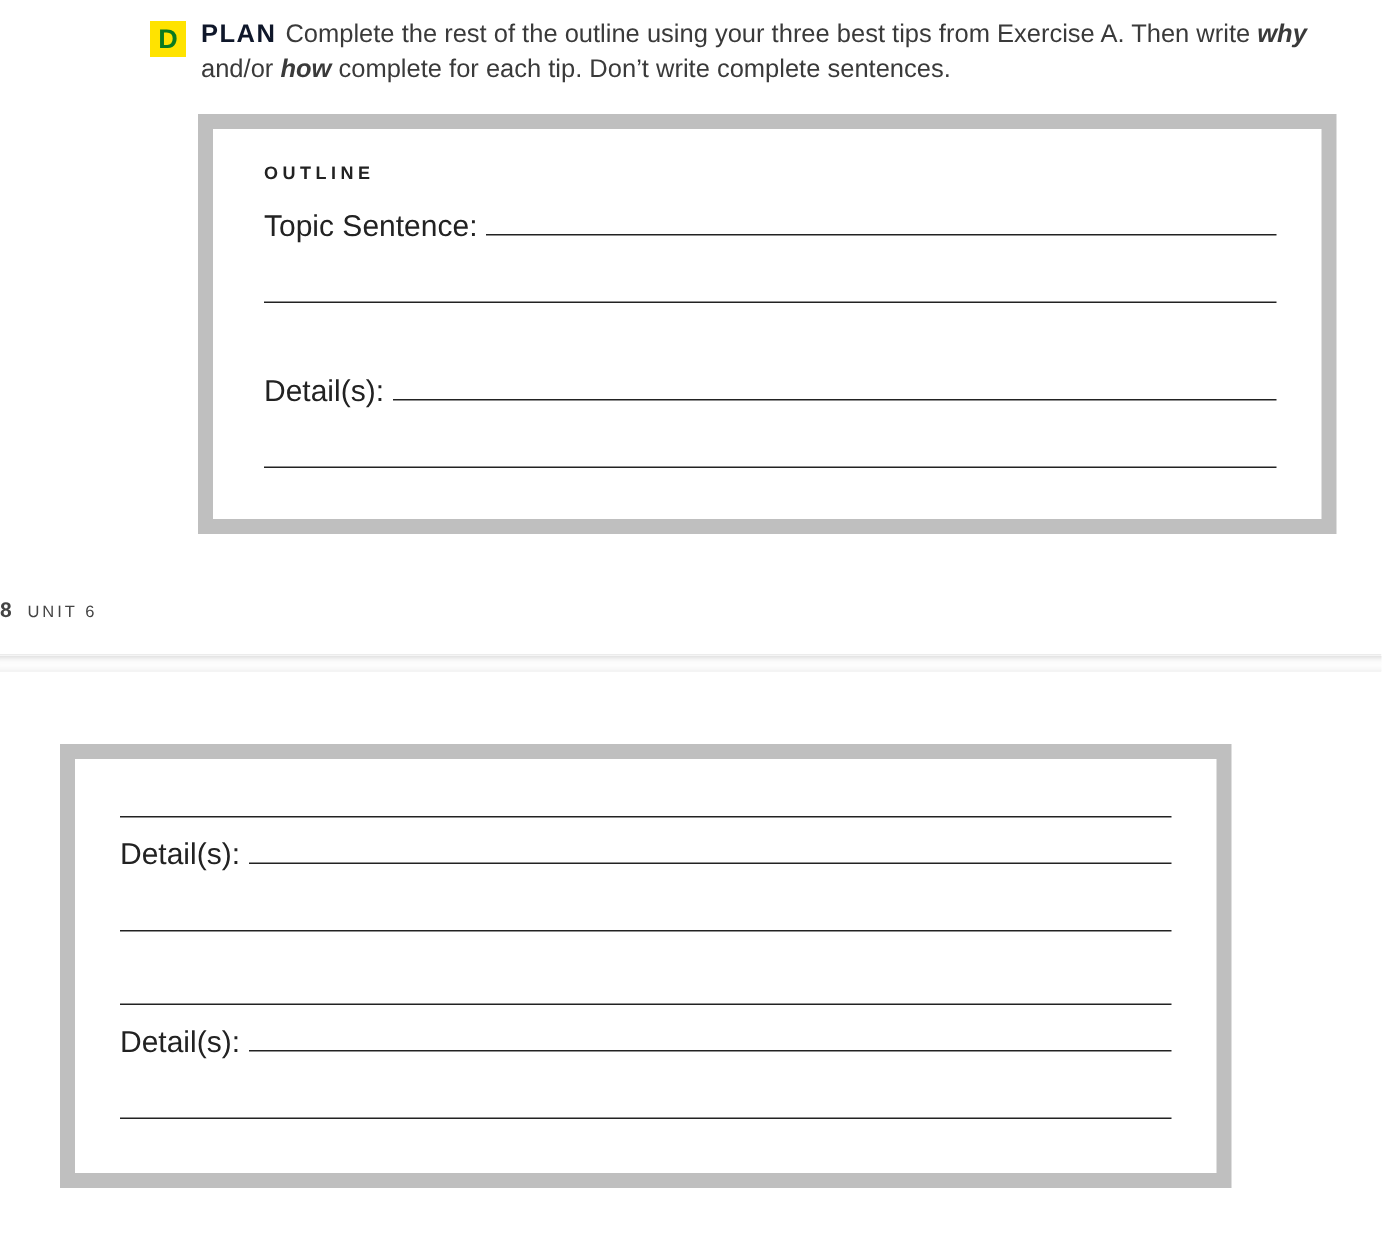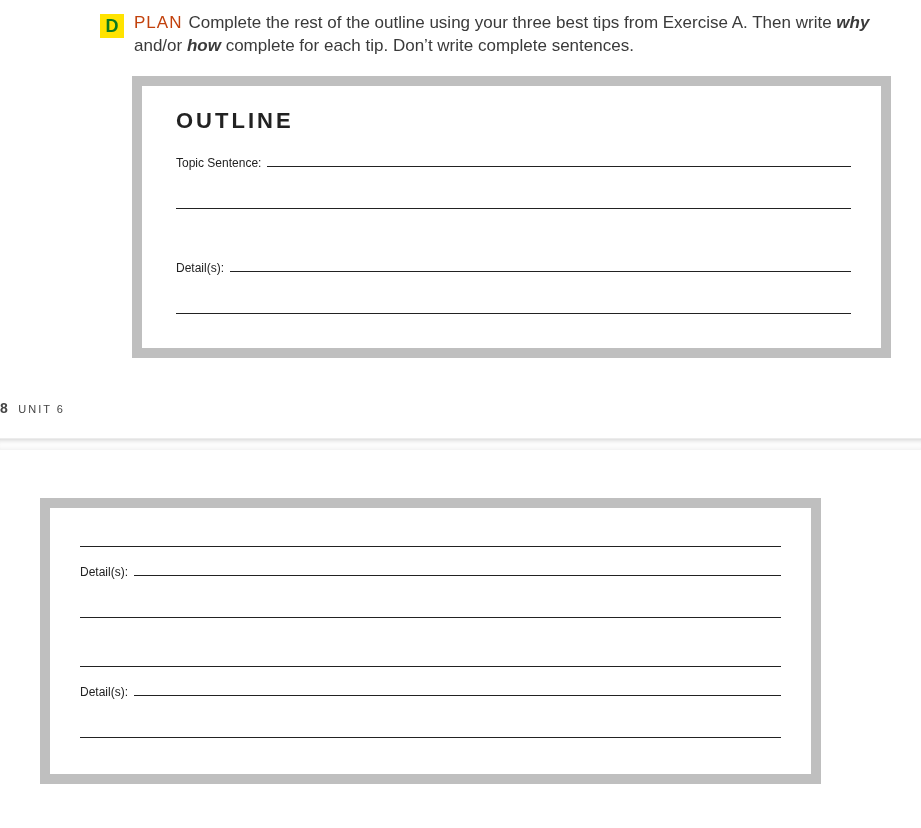--- a/index.html
+++ b/index.html
@@ -34,22 +34,22 @@
     margin-right: 10px;
     margin-top: 2px;
   }
   .instruction {
     font-size: 17px;
     line-height: 1.35;
     color: #3a3a3a;
     max-width: 760px;
   }
   .plan-word {
-    color: #c2410c;
-    font-weight: 400;
+    color: #0f172a;
+    font-weight: 700;
     letter-spacing: 1px;
     margin-right: 6px;
   }
   .instruction em { font-style: italic; font-weight: bold; }
 
   
   .panel-wrap-upper {
     padding: 10px 30px 0 132px;
   }
   .panel-wrap-lower {
@@ -58,31 +58,31 @@
   .panel {
     border: 10px solid #bfbfbf;
     background: #ffffff;
     padding: 22px 30px 24px 34px;
   }
   .panel-lower { padding: 24px 30px 26px 30px; }
 
   .outline-title {
     font-weight: 700;
     letter-spacing: 3px;
-    font-size: 22px;
+    font-size: 12px;
     margin-bottom: 18px;
   }
 
   .line-row {
     display: flex;
     align-items: baseline;
     margin-bottom: 6px;
   }
   .line-label {
-    font-size: 12px;
+    font-size: 20px;
     white-space: nowrap;
     margin-right: 6px;
   }
   .line-label.bold { font-weight: 700; }
   .fill-line {
     flex: 1 1 auto;
     border-bottom: 1.5px solid #222;
     height: 14px;
   }
   .cont-line {

